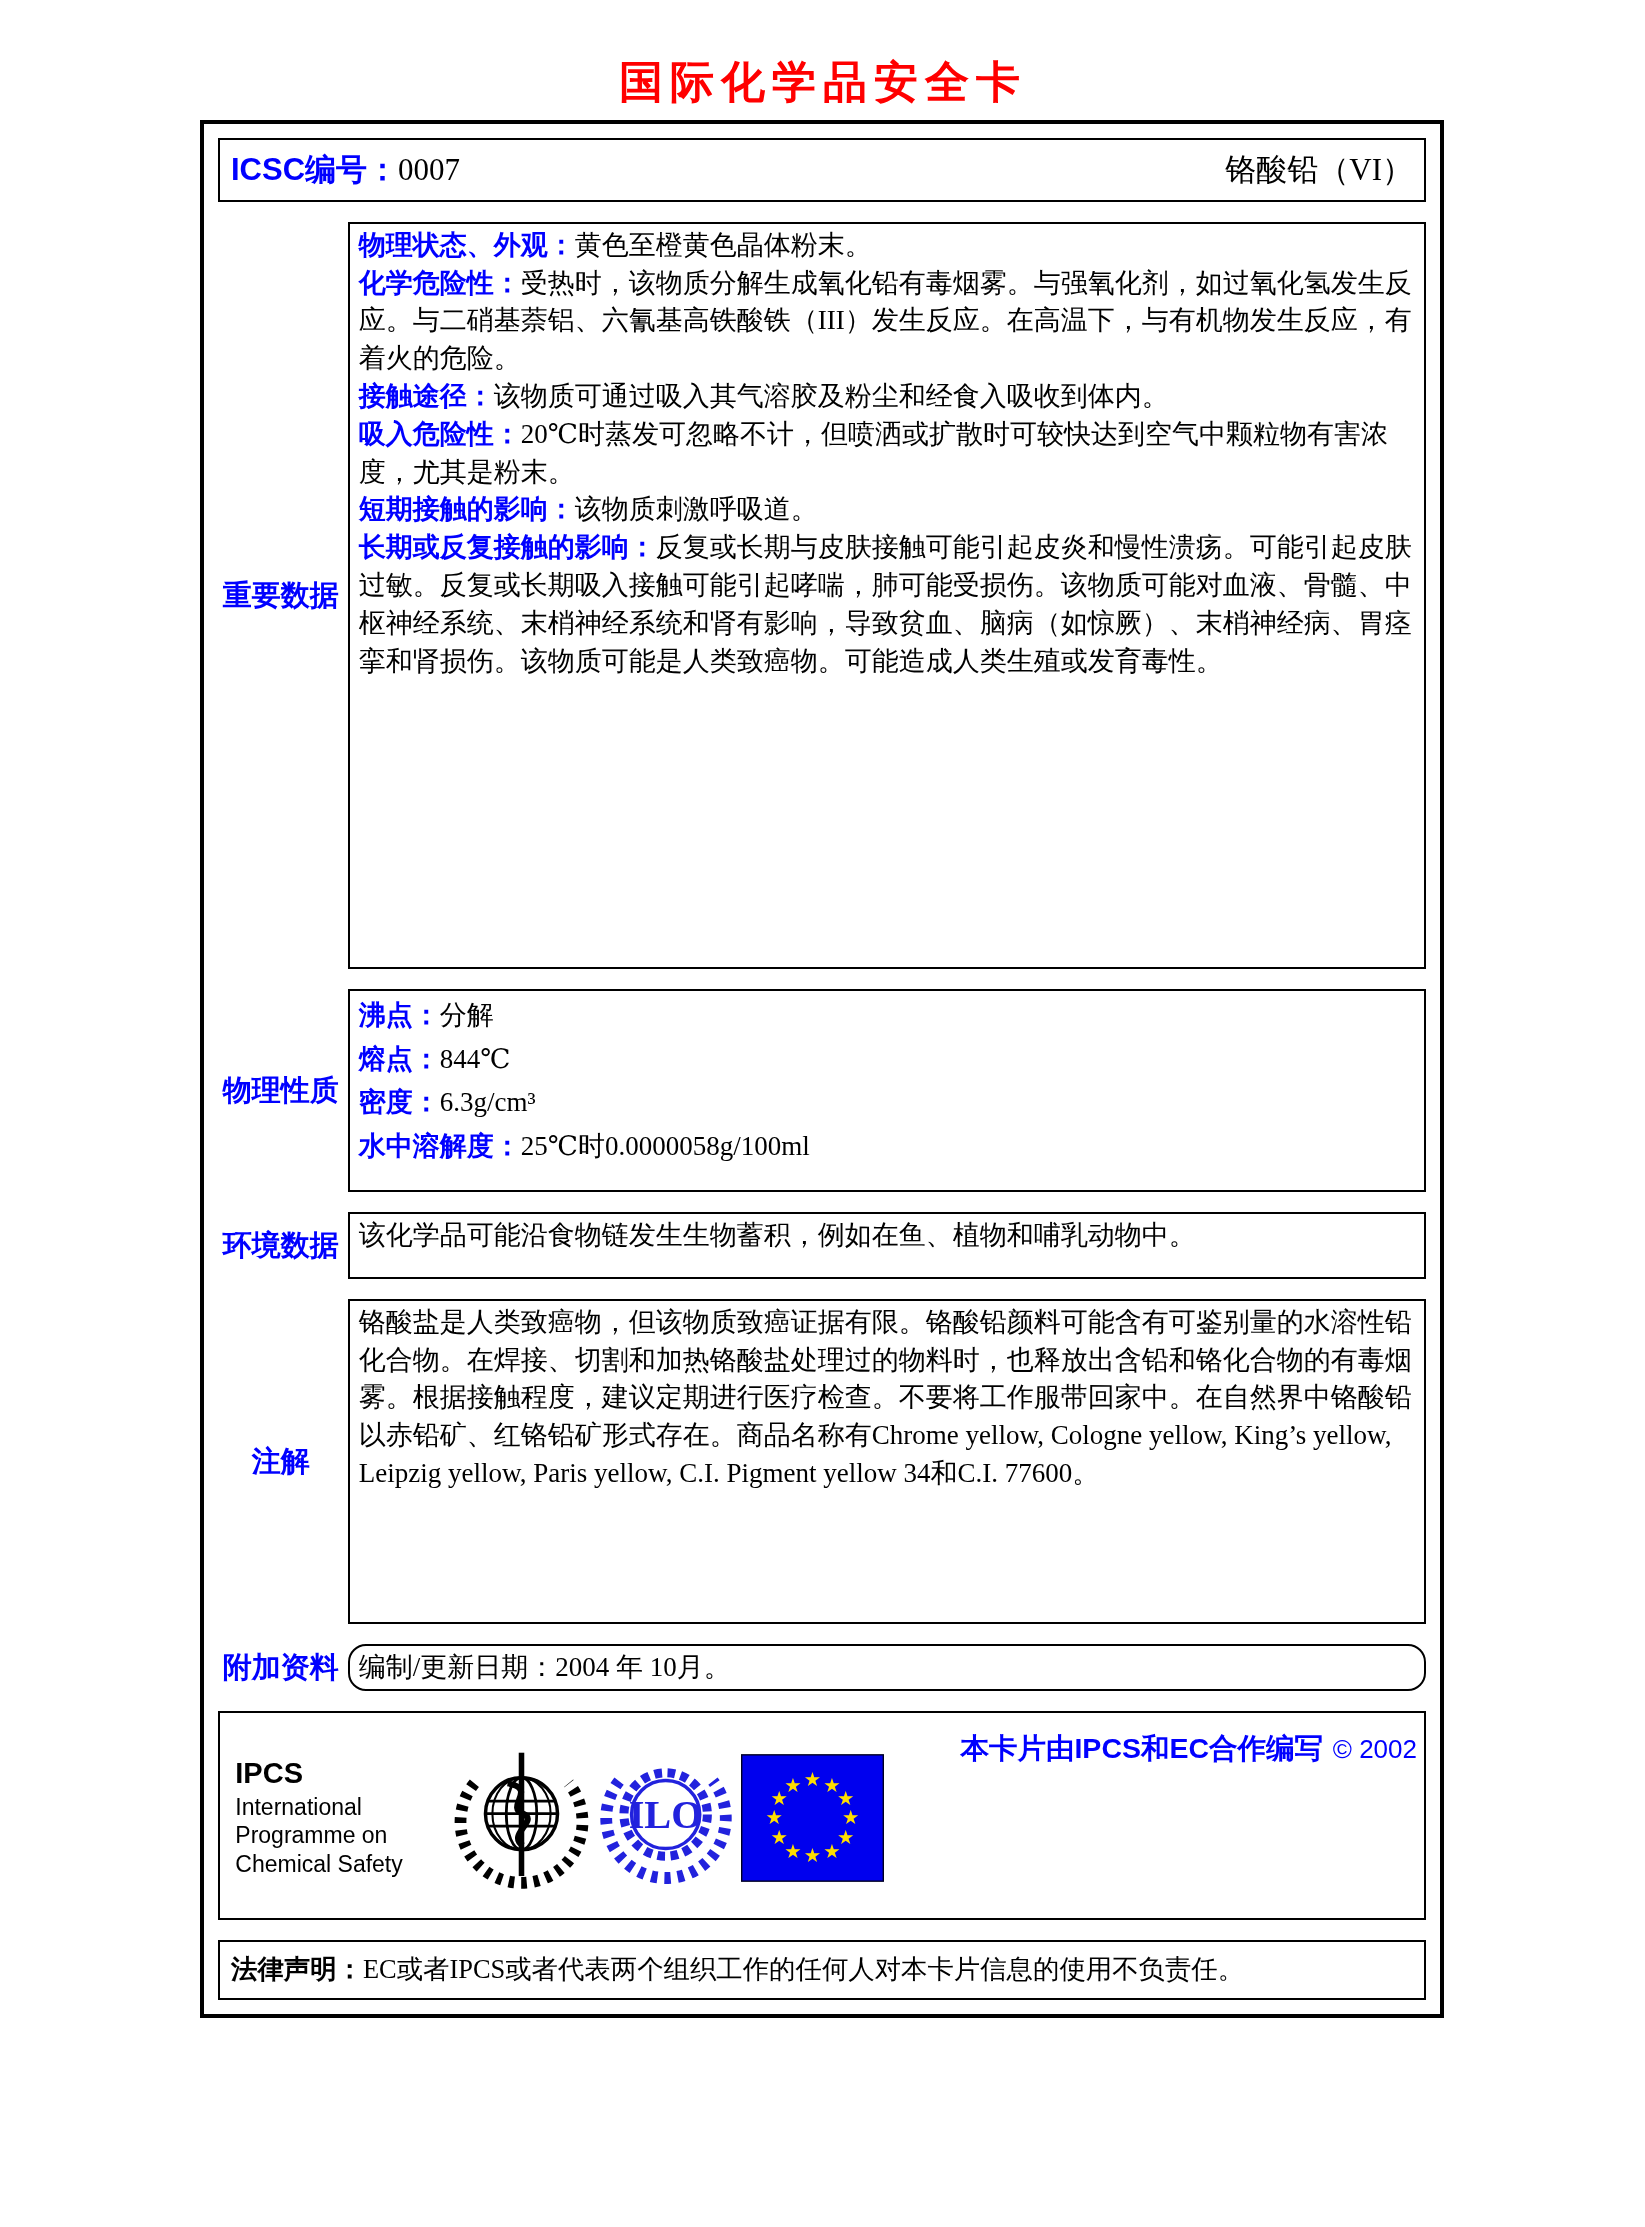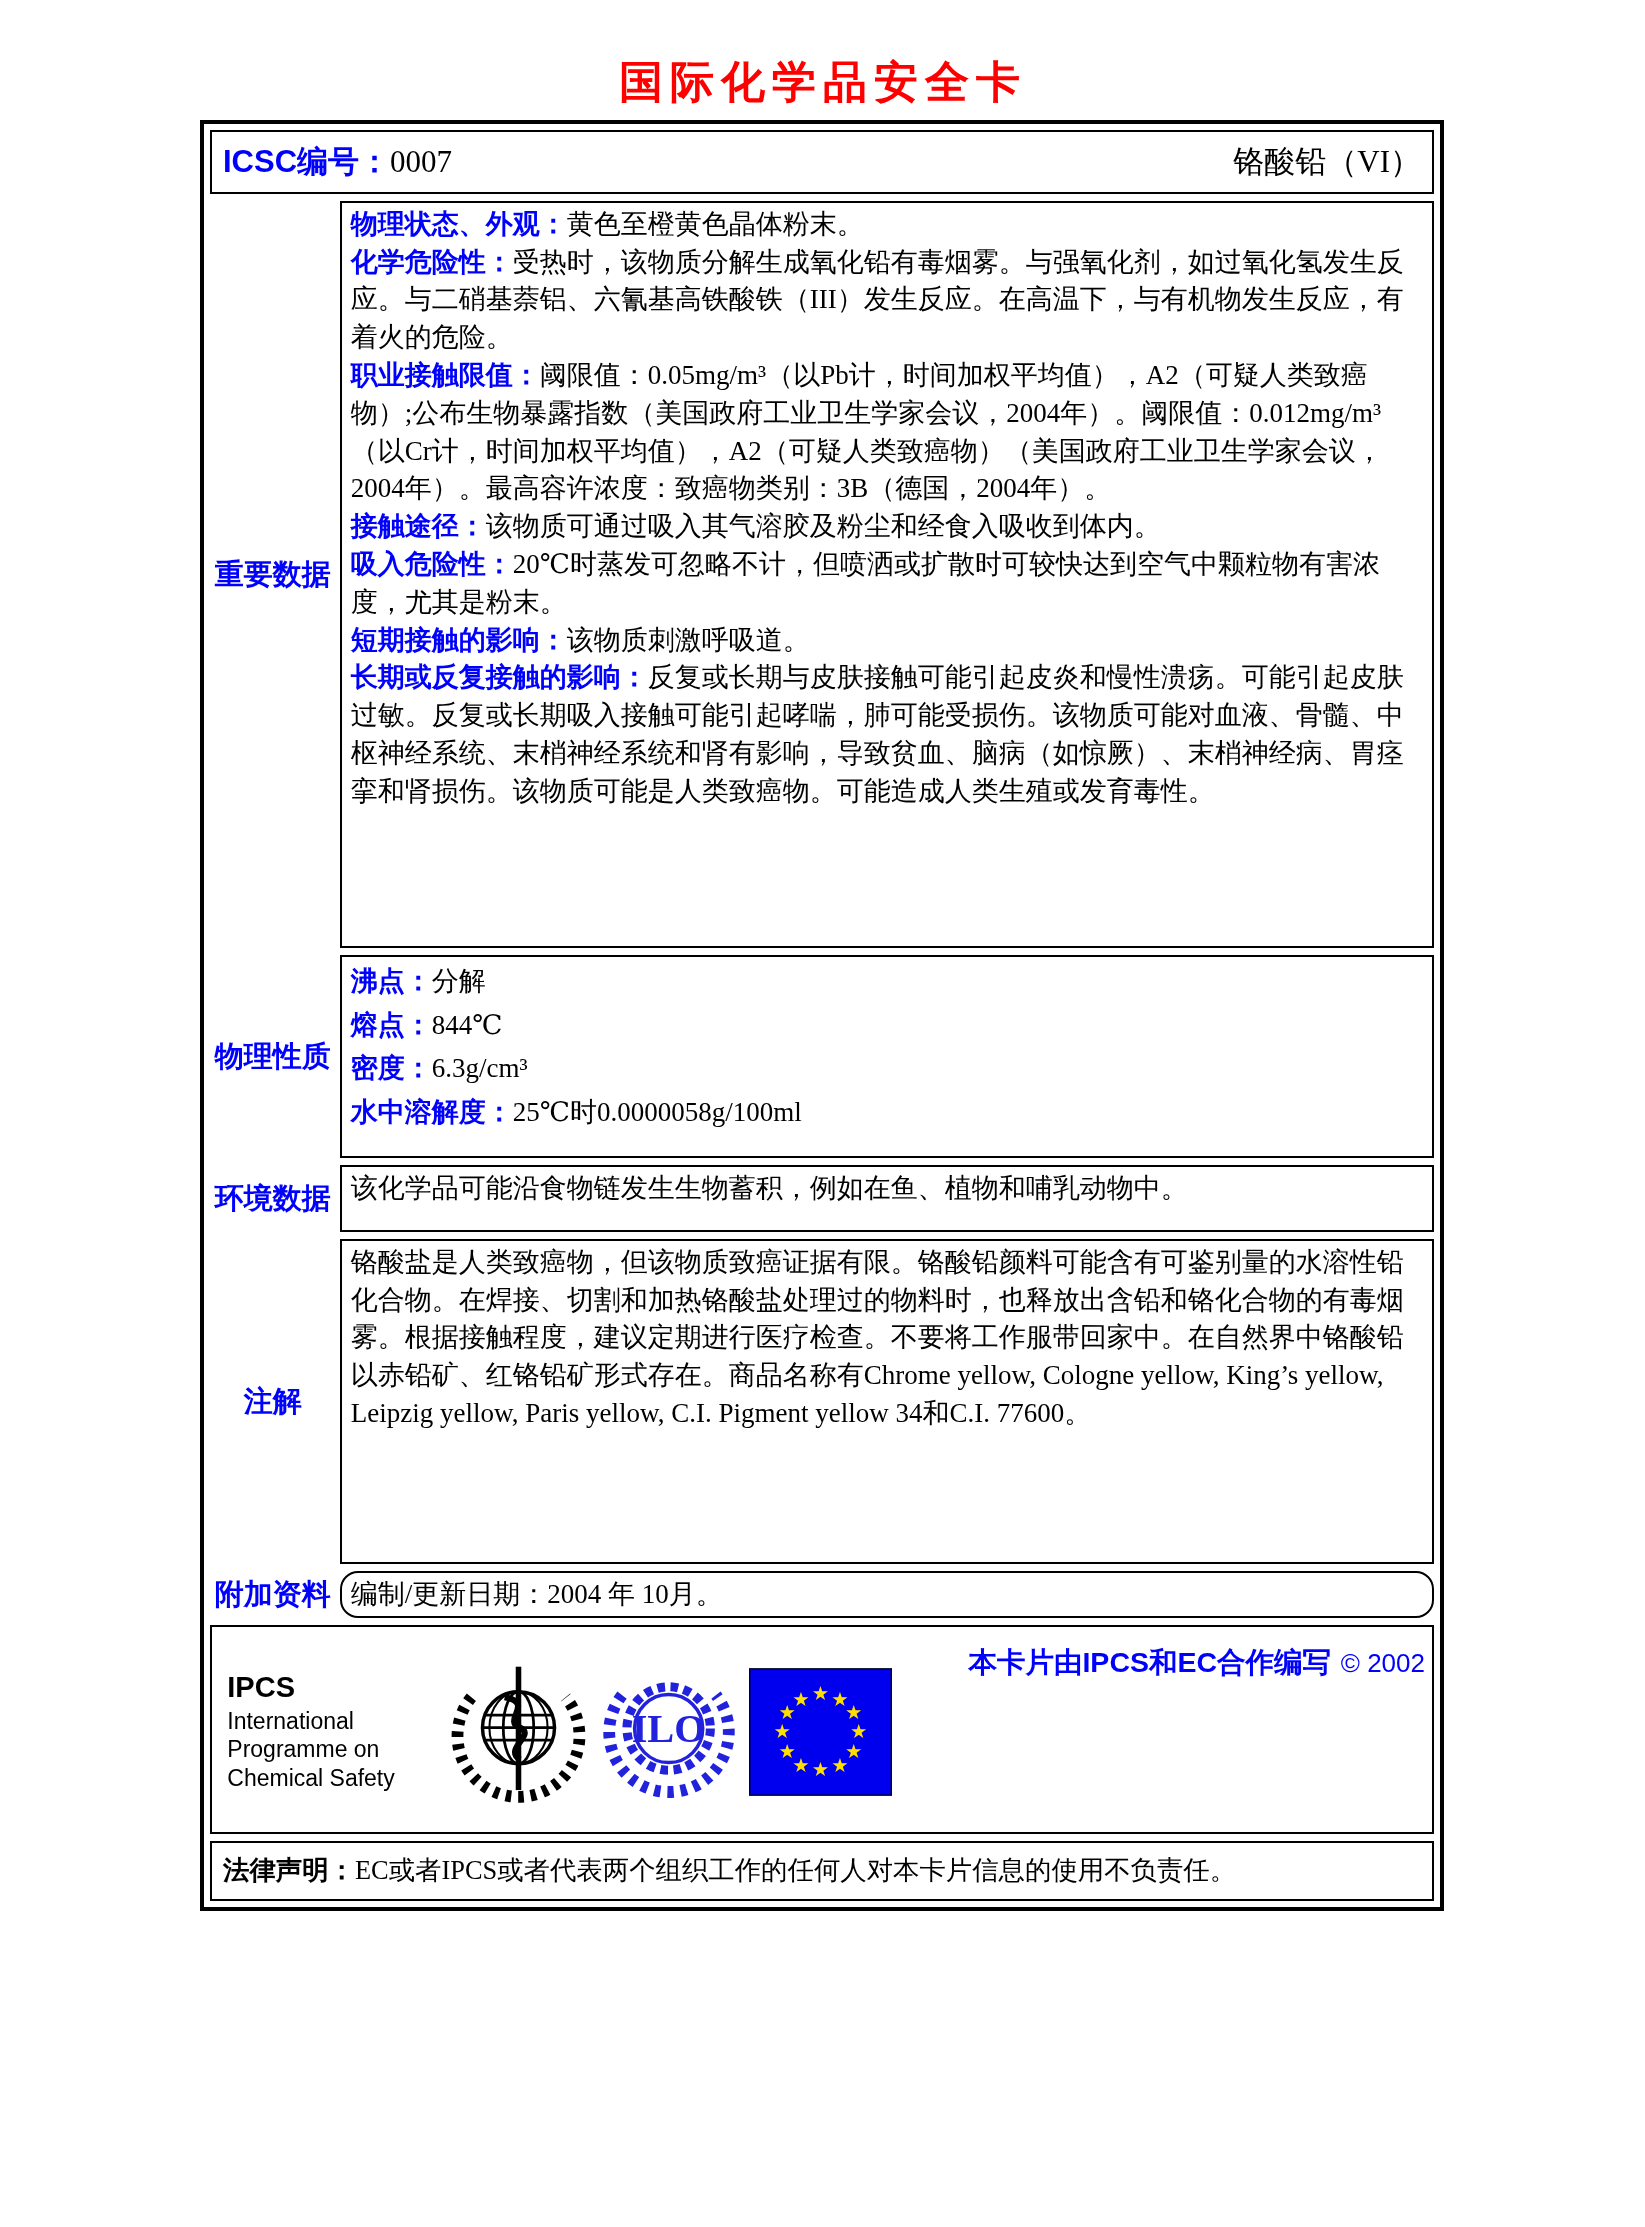--- a/index.html
+++ b/index.html
@@ -7,22 +7,22 @@
     width:1646px;height:2227px;background:#ffffff;position:relative;
     font-family:"Liberation Serif","DejaVu Serif",serif;color:#000;
   }
   .page-title{
     position:absolute;top:53px;left:0;width:100%;text-align:center;
     font-size:44px;font-weight:900;color:#FF0000;letter-spacing:7px;
     font-family:"Liberation Serif","DejaVu Serif",serif;
   }
   .card{
     position:absolute;left:200px;top:120px;width:1244px;box-sizing:border-box;
-    border:4.9px solid #000;background:#fff;padding:6px;
-    display:flex;flex-direction:column;gap:7px;
+    border:4.9px solid #000;background:#fff;padding:14px;
+    display:flex;flex-direction:column;gap:20px;
   }
   .row{display:flex;gap:4.9px;}
   .cell{border:2.1px solid #000;box-sizing:border-box;background:#fff;}
   .header-cell{
     flex:1;display:flex;justify-content:space-between;align-items:center;
     padding:7px 11px;font-size:31px;min-height:64px;
   }
   .hdr-left{display:flex;align-items:center;}
   .blue-key{
     color:#0000FF;font-weight:bold;
@@ -78,21 +78,20 @@
       </span>
       <span class="v">铬酸铅（VI）</span>
     </div>
   </div>
 
   <div class="row">
     <div class="label-cell">重要数据</div>
     <div class="cell content-cell imp">
       <p><span class="k">物理状态、外观：</span><span class="v">黄色至橙黄色晶体粉末。</span></p>
       <p><span class="k">化学危险性：</span><span class="v">受热时，该物质分解生成氧化铅有毒烟雾。与强氧化剂，如过氧化氢发生反应。与二硝基萘铝、六氰基高铁酸铁（III）发生反应。在高温下，与有机物发生反应，有着火的危险。</span></p>
-      <p><span class="k">职业接触限值：</span><span class="v">阈限值：0.05mg/m³（以Pb计，时间加权平均值），A2（可疑人类致癌物）;公布生物暴露指数（美国政府工业卫生学家会议，2004年）。阈限值：0.012mg/m³（以Cr计，时间加权平均值），A2（可疑人类致癌物）（美国政府工业卫生学家会议，2004年）。最高容许浓度：致癌物类别：3B（德国，2004年）。</span></p>
       <p><span class="k">接触途径：</span><span class="v">该物质可通过吸入其气溶胶及粉尘和经食入吸收到体内。</span></p>
       <p><span class="k">吸入危险性：</span><span class="v">20℃时蒸发可忽略不计，但喷洒或扩散时可较快达到空气中颗粒物有害浓度，尤其是粉末。</span></p>
       <p><span class="k">短期接触的影响：</span><span class="v">该物质刺激呼吸道。</span></p>
       <p><span class="k">长期或反复接触的影响：</span><span class="v">反复或长期与皮肤接触可能引起皮炎和慢性溃疡。可能引起皮肤过敏。反复或长期吸入接触可能引起哮喘，肺可能受损伤。该物质可能对血液、骨髓、中枢神经系统、末梢神经系统和肾有影响，导致贫血、脑病（如惊厥）、末梢神经病、胃痉挛和肾损伤。该物质可能是人类致癌物。可能造成人类生殖或发育毒性。</span></p>
     </div>
   </div>
 
   <div class="row">
     <div class="label-cell">物理性质</div>
     <div class="cell content-cell phys">

